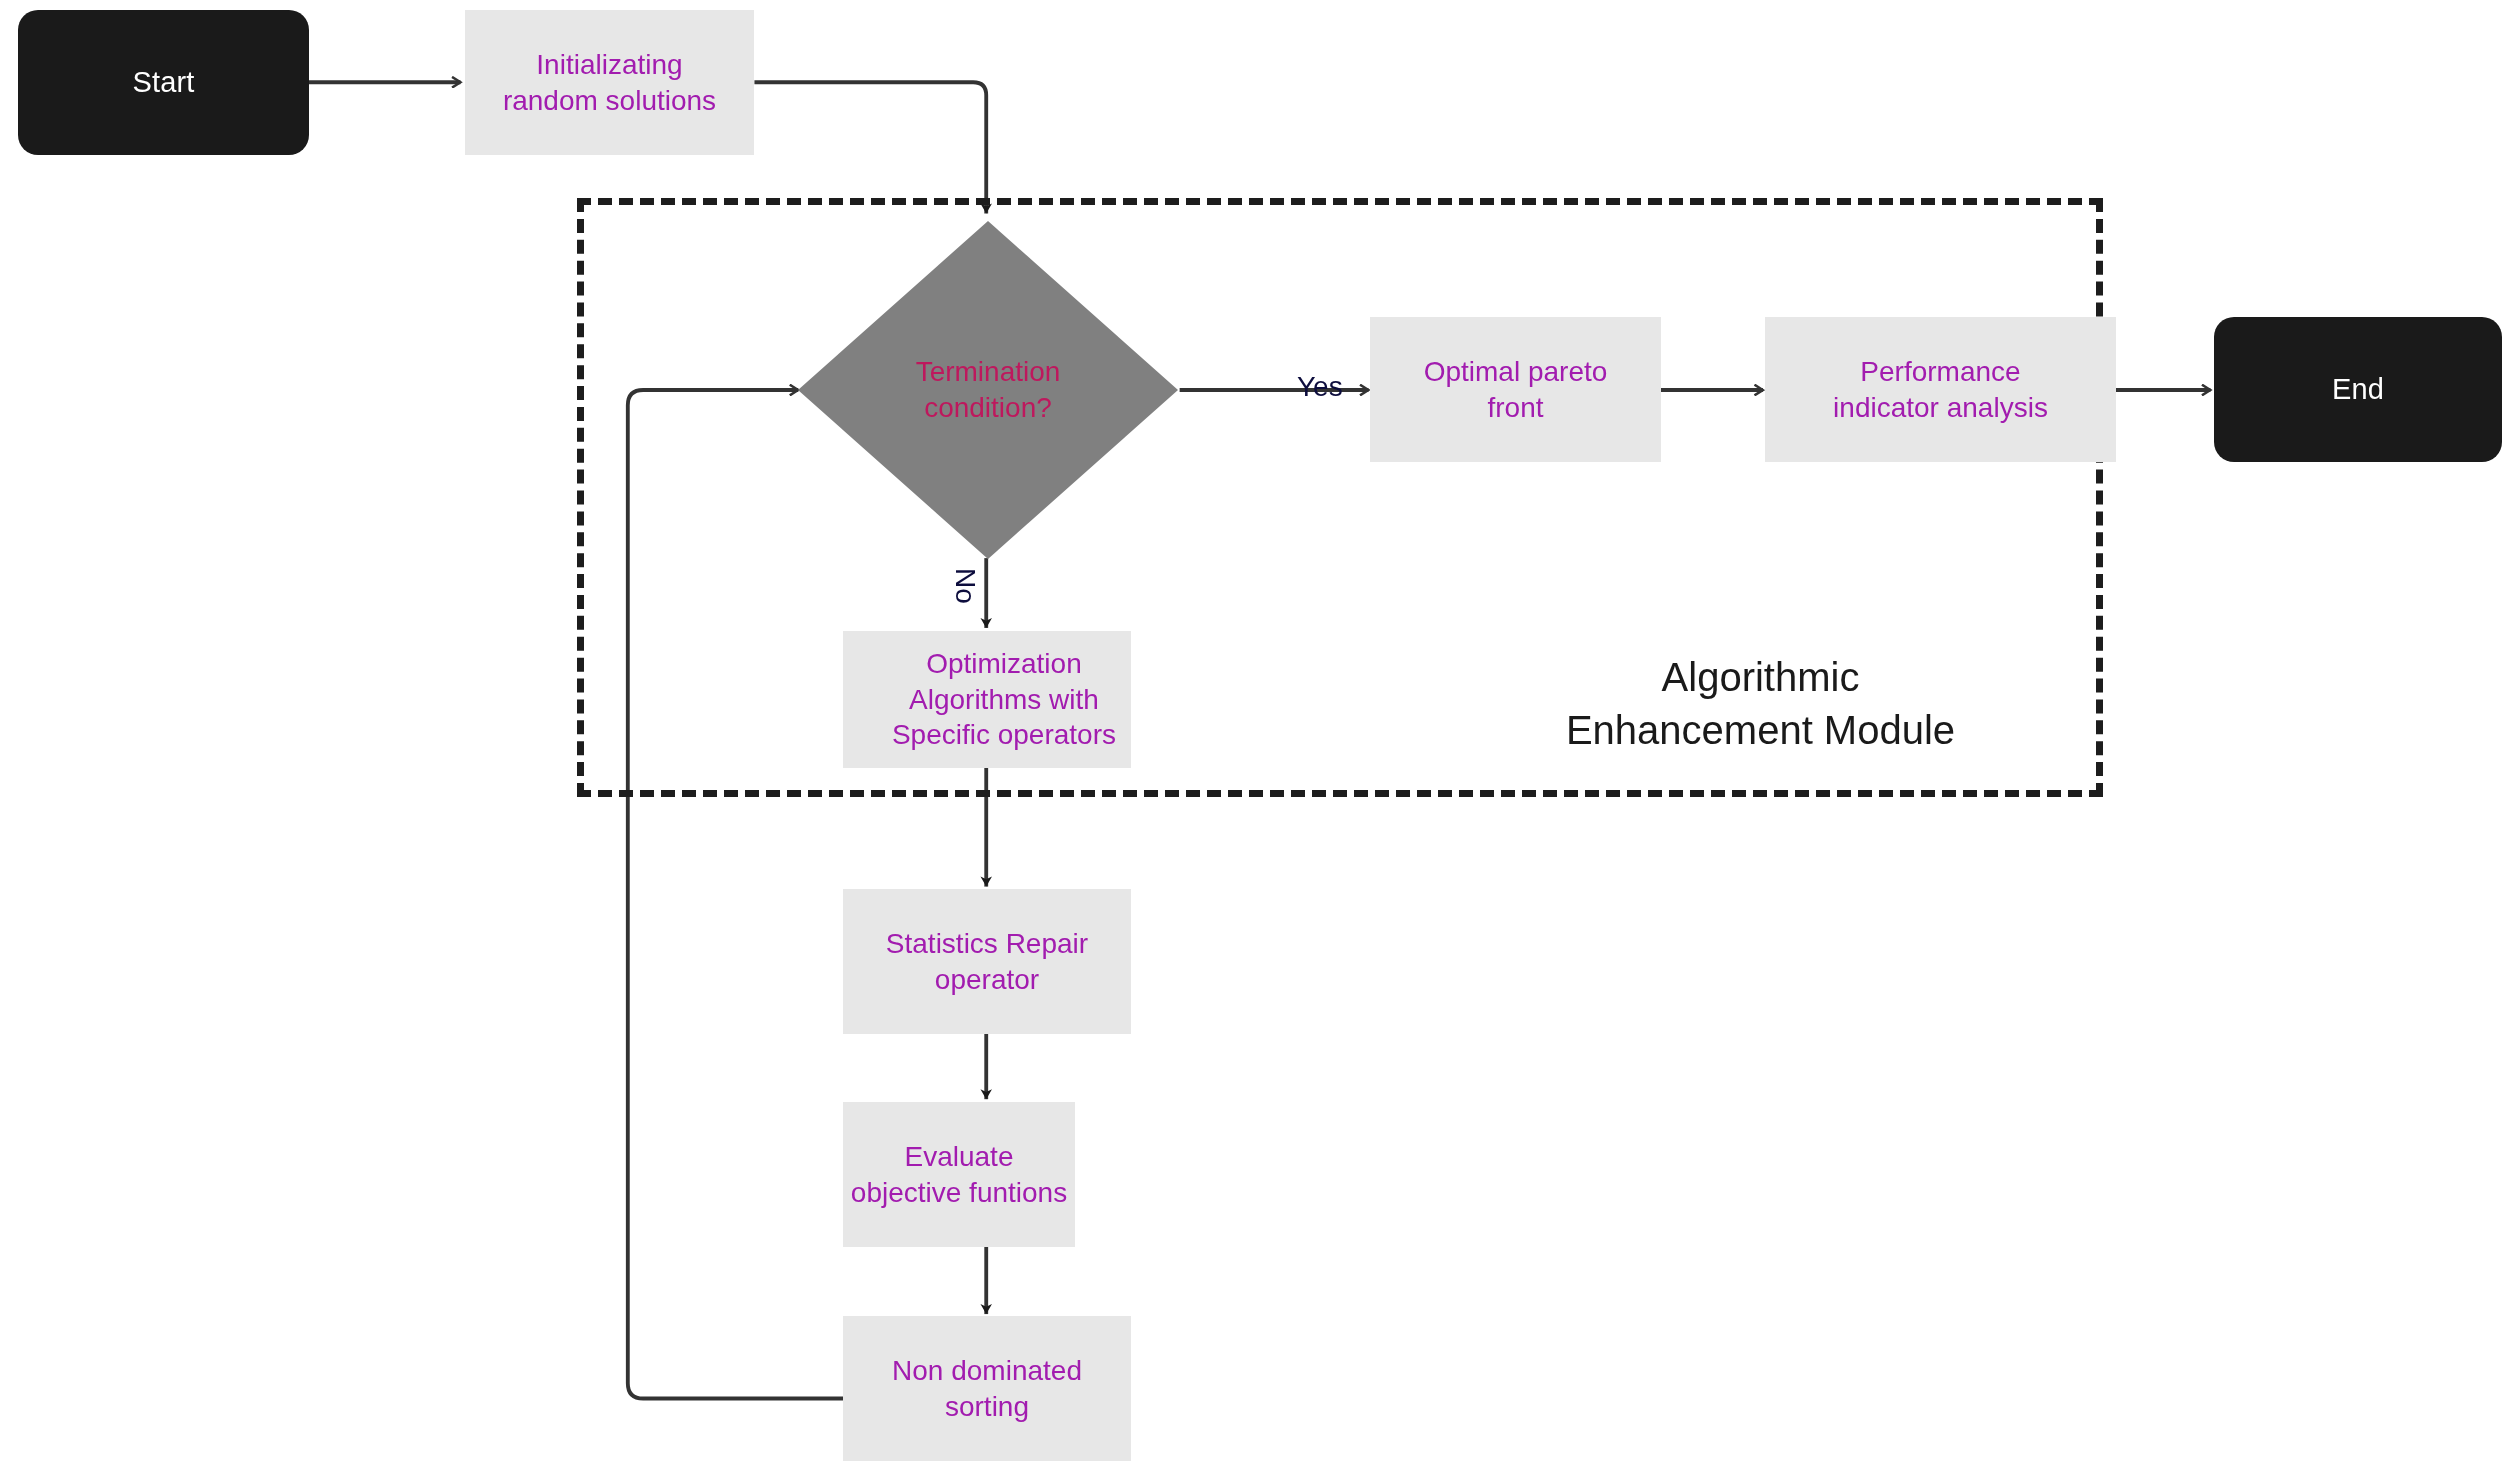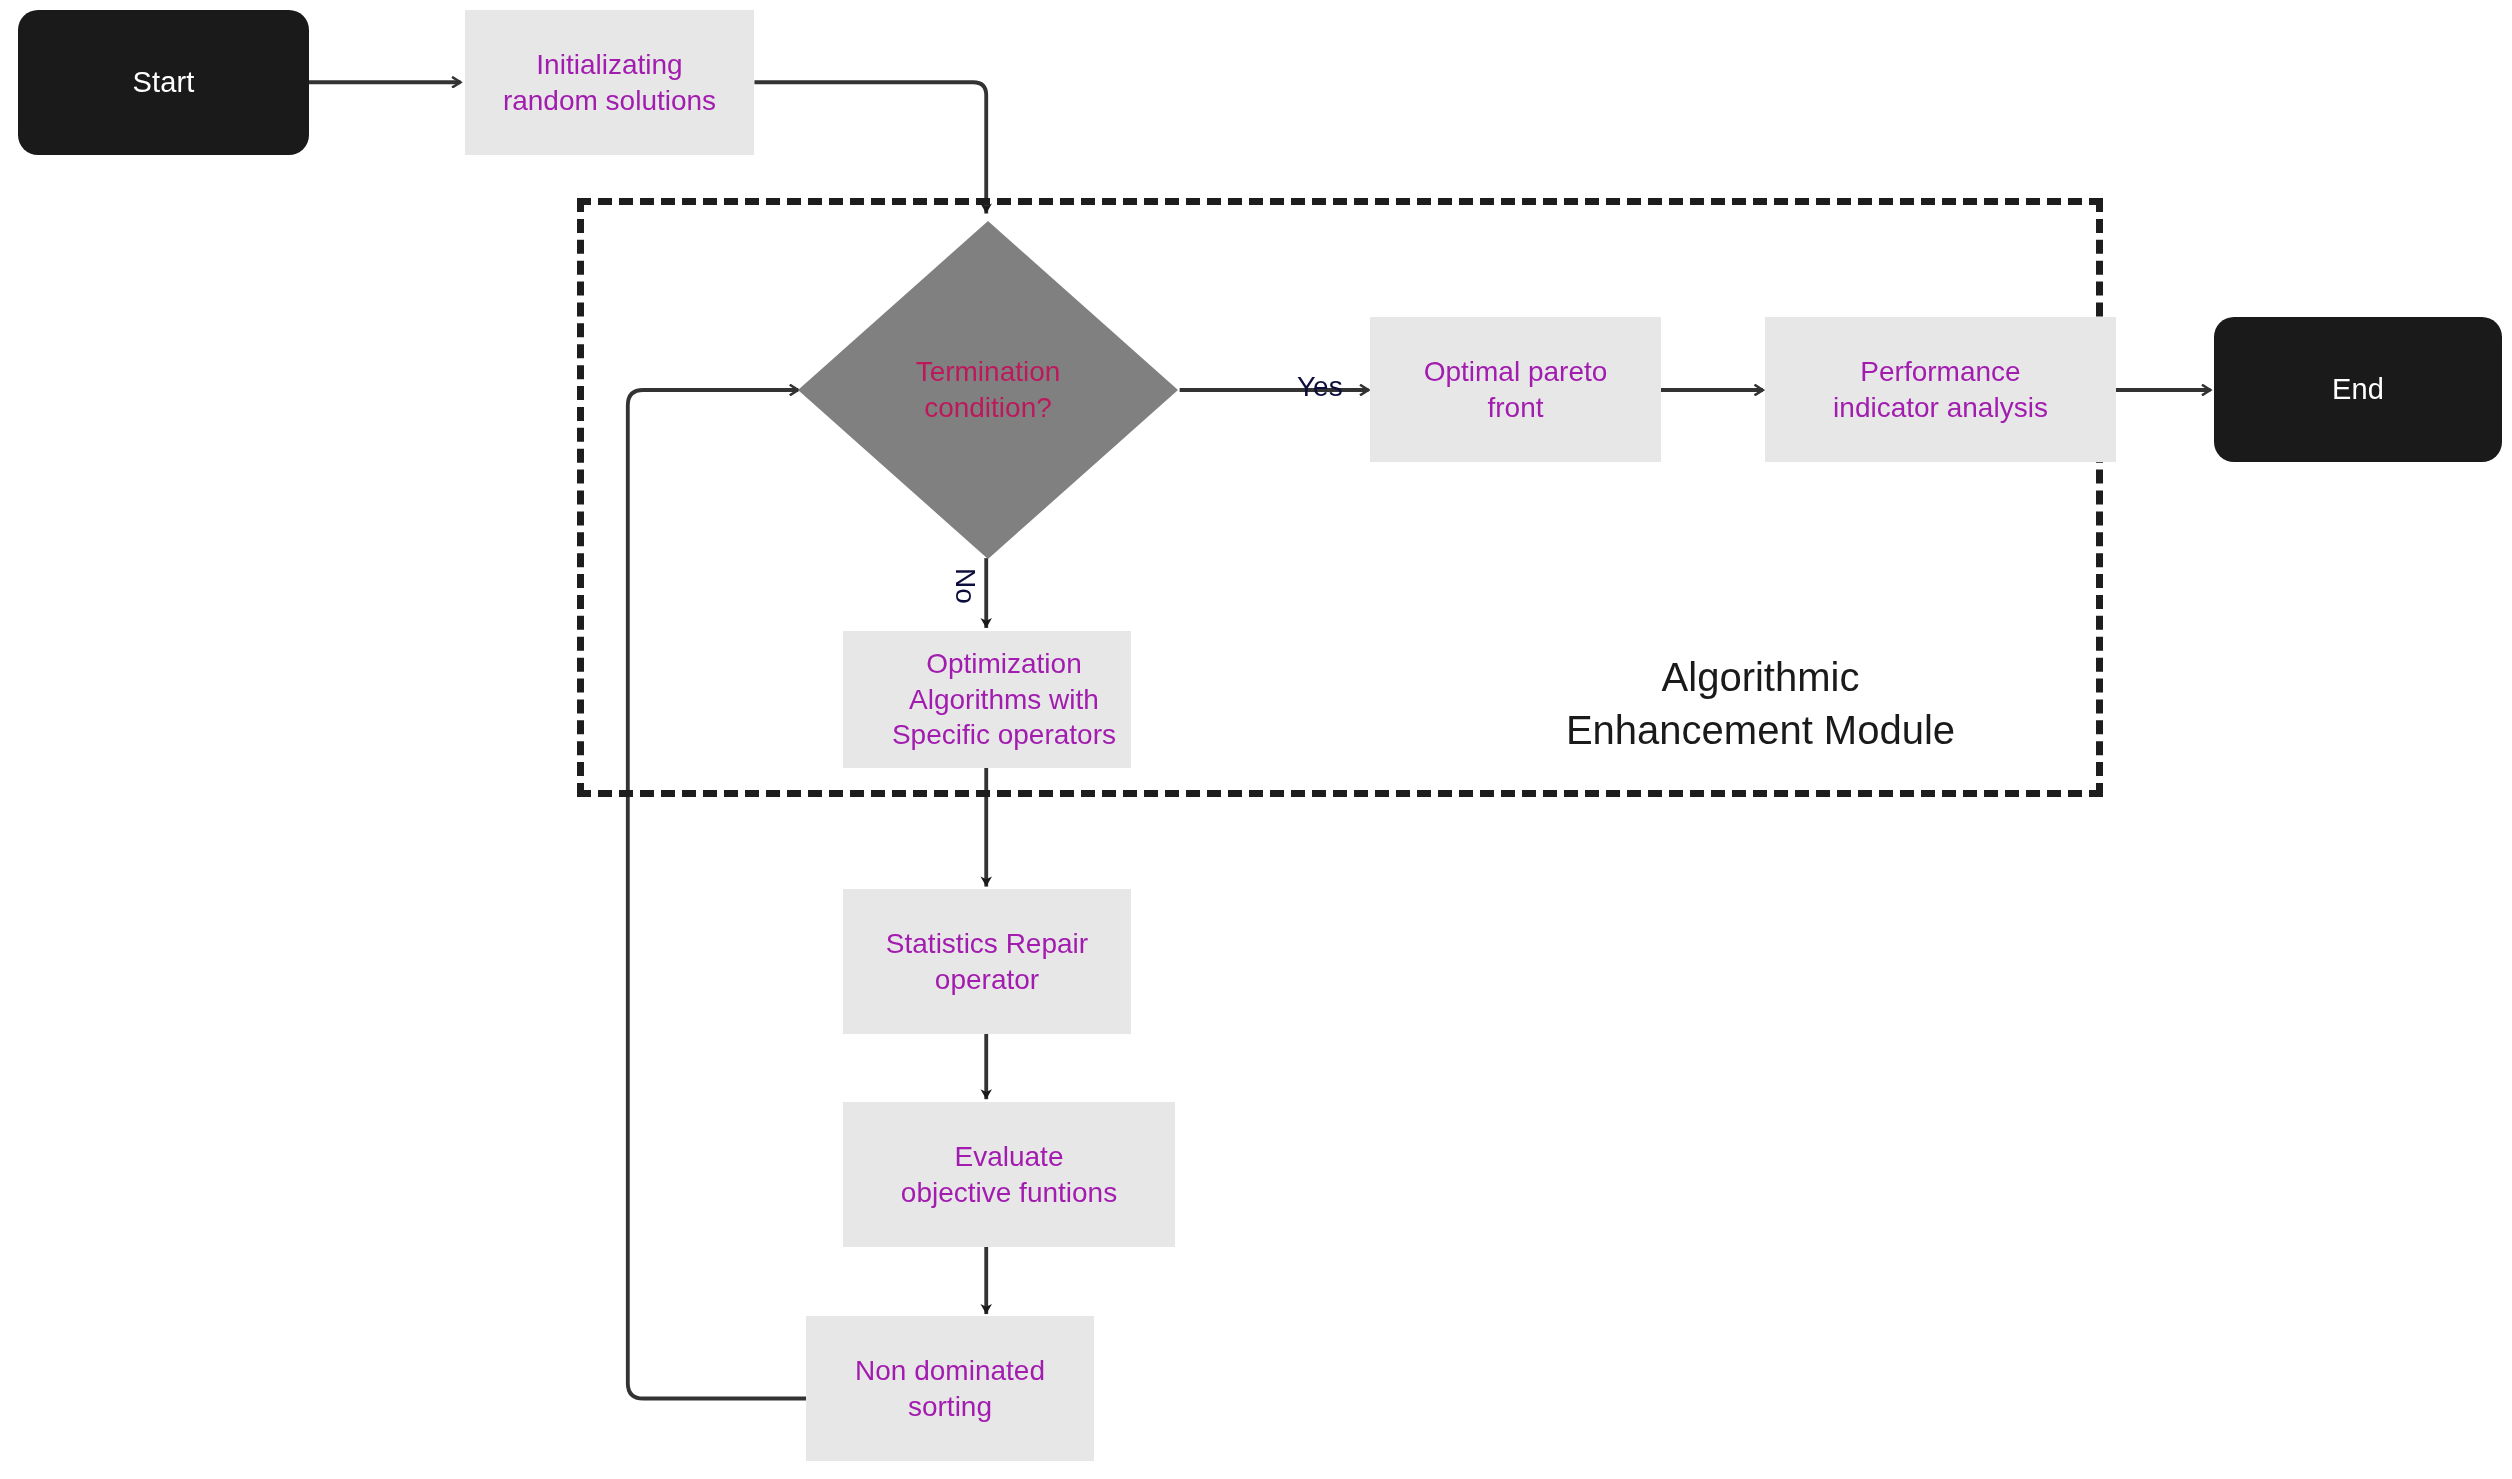--- a/index.html
+++ b/index.html
@@ -187,24 +187,24 @@
     <span>Optimization
 Algorithms with
 Specific operators</span>
   </div>
 
   <div class="process" style="left:843px; top:889px; width:288px; height:145px;">
     <span>Statistics Repair
 operator</span>
   </div>
 
-  <div class="process" style="left:843px; top:1102px; width:332px; height:145px;">
+  <div class="process" style="left:843px; top:1102px; width:232px; height:145px;">
     <span>Evaluate
 objective funtions</span>
   </div>
 
-  <div class="process" style="left:806px; top:1316px; width:288px; height:145px;">
+  <div class="process" style="left:843px; top:1316px; width:288px; height:145px;">
     <span>Non dominated
 sorting</span>
   </div>
 
 </div>
 
 
 </body></html>

